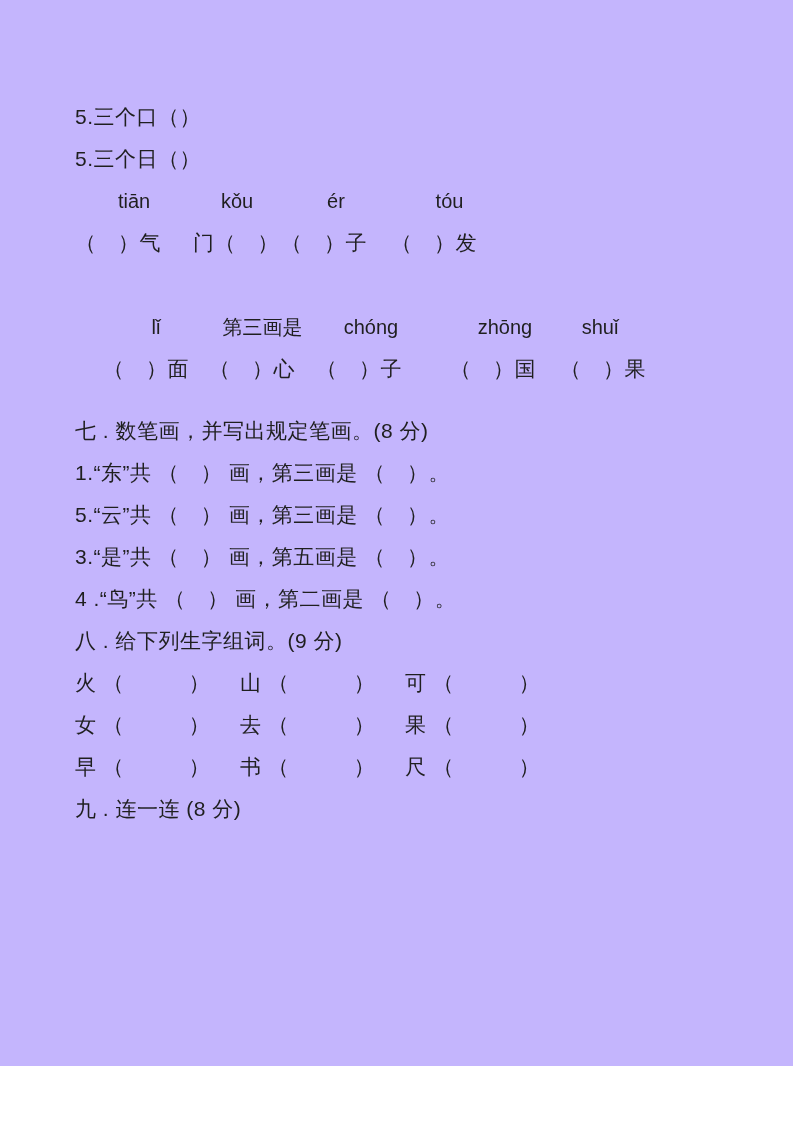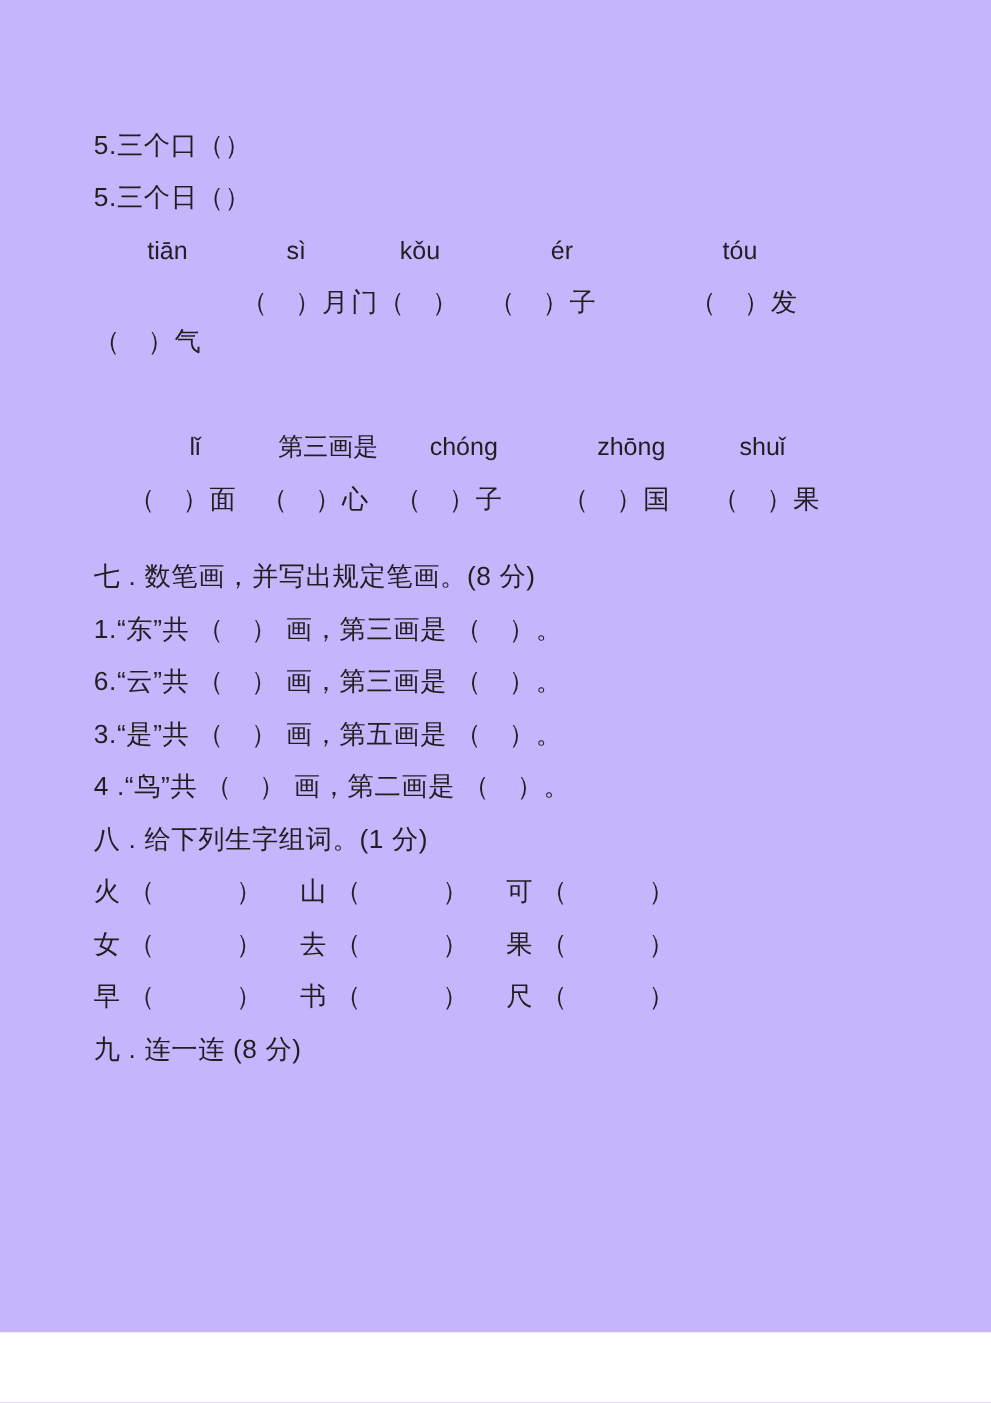--- a/index.html
+++ b/index.html
@@ -48,30 +48,30 @@
     line-height: 42px;
     text-align: center;
     white-space: pre;
   }
   .ans {
     font-size: 21px;
     line-height: 42px;
     white-space: pre;
     letter-spacing: 0.5px;
   }
-  .row1 .py-group:nth-child(1) { width: 118px; gap: 31px; }
+  .row1 .py-group:nth-child(1) { width: 118px; }
   .row1 .py-group:nth-child(2) { width: 88px; }
   .row1 .py-group:nth-child(3) { width: 110px; }
   .row1 .py-group:nth-child(4) { width: 117px; }
   .row1 .py-group:nth-child(5) { width: 80px; margin-left: 44px; }
   .row2 .py-group:nth-child(1) { width: 106px; margin-left: 28px; }
   .row2 .py-group:nth-child(2) { width: 107px; }
   .row2 .py-group:nth-child(3) { width: 110px; }
   .row2 .py-group:nth-child(4) { width: 110px; margin-left: 24px; }
-  .row2 .py-group:nth-child(5) { width: 80px; margin-left: 10px; }
+  .row2 .py-group:nth-child(5) { width: 80px; }
   
   .word-row {
     display: flex;
   }
   .word-group {
     width: 165px;
     font-size: 21px;
     line-height: 42px;
     white-space: pre;
     letter-spacing: 0.5px;
@@ -84,24 +84,20 @@
   <div class="content">
 
     <div class="line">5.三个口（）</div>
     <div class="line">5.三个日（）</div>
 
 
     <div class="py-row row1">
       <div class="py-group">
         <div class="py">tiān</div>
         <div class="ans">（　）气</div>
-      </div>
-      <div class="py-group">
-        <div class="py">sì</div>
-        <div class="ans">（　）月</div>
       </div>
       <div class="py-group">
         <div class="py">kǒu</div>
         <div class="ans">门（　）</div>
       </div>
       <div class="py-group">
         <div class="py">ér</div>
         <div class="ans">（　）子</div>
       </div>
       <div class="py-group">
@@ -130,25 +126,25 @@
         <div class="ans">（　）国</div>
       </div>
       <div class="py-group">
         <div class="py">shuǐ</div>
         <div class="ans">（　）果</div>
       </div>
     </div>
 
     <div class="line sec-gap">七 . 数笔画，并写出规定笔画。(8 分)</div>
     <div class="line">1.“东”共 （　） 画，第三画是 （　）。</div>
-    <div class="line">6.“云”共 （　） 画，第三画是 （　）。</div>
+    <div class="line">5.“云”共 （　） 画，第三画是 （　）。</div>
     <div class="line">3.“是”共 （　） 画，第五画是 （　）。</div>
     <div class="line">4 .“鸟”共 （　） 画，第二画是 （　）。</div>
 
-    <div class="line">八 . 给下列生字组词。(1 分)</div>
+    <div class="line">八 . 给下列生字组词。(9 分)</div>
     <div class="word-row">
       <div class="word-group">火 （　　　）</div>
       <div class="word-group">山 （　　　）</div>
       <div class="word-group">可 （　　　）</div>
     </div>
     <div class="word-row">
       <div class="word-group">女 （　　　）</div>
       <div class="word-group">去 （　　　）</div>
       <div class="word-group">果 （　　　）</div>
     </div>

